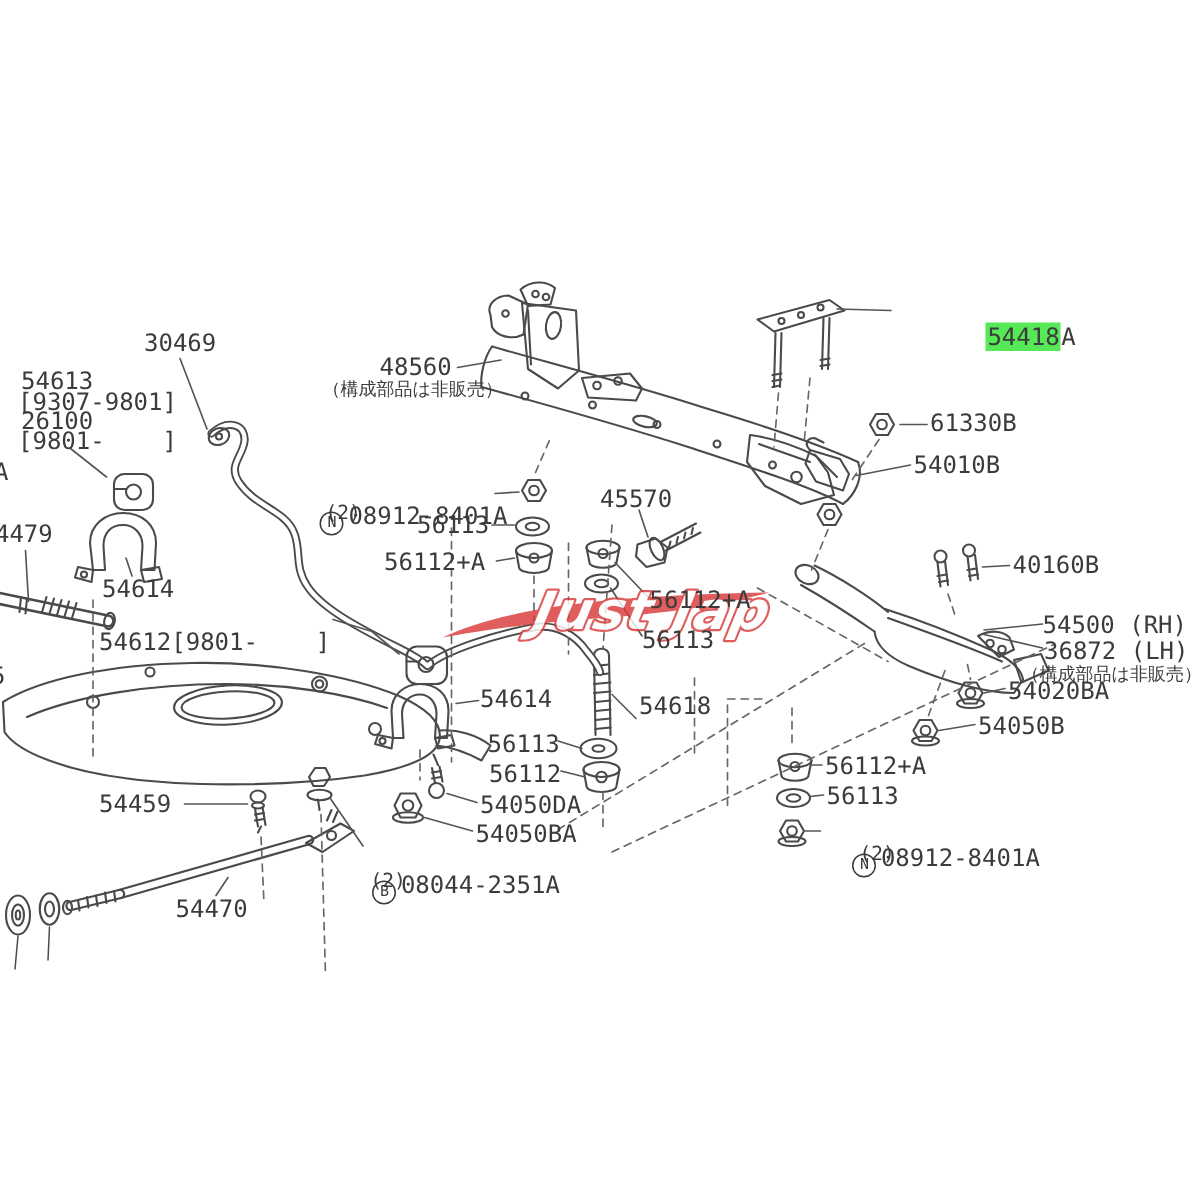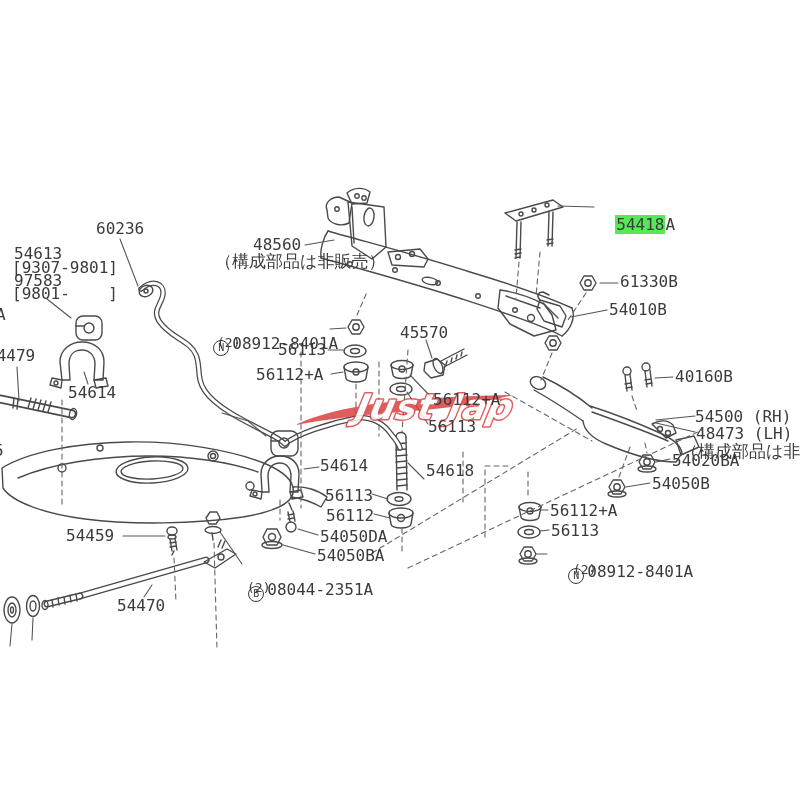--- a/index.html
+++ b/index.html
@@ -2,25 +2,25 @@
 <html><head>
 <meta charset="utf-8">
 <style>
   html,body{margin:0;padding:0;background:#ffffff;}
   #screen{position:relative;width:800px;height:800px;background:#fff;overflow:hidden;
           font-family:"DejaVu Sans Mono", monospace;}
   svg{position:absolute;left:0;top:0;}
   .lbl{position:absolute;font:16px "DejaVu Sans Mono",monospace;color:#3b3b3b;
        white-space:pre;line-height:1.05;z-index:5;}
   .sm{font-size:13px;}
-  .jp{font-size:17px;font-family:Liberation Sans, sans-serif;letter-spacing:0;}
+  .jp{font-size:12px;font-family:Liberation Sans, sans-serif;letter-spacing:0;}
   .circ{display:inline-block;width:14px;height:14px;border:1.4px solid #3b3b3b;
         border-radius:50%;font-size:10px;line-height:14px;text-align:center;
         vertical-align:-2px;margin-right:3px;}
-  .hl{padding:0 1px;}
+  .hl{padding:0 1px;margin-left:42px;}
 </style>
 </head>
 <body>
 
 <div id="screen">
 
 <svg width="800" height="800" viewBox="0 0 800 800" fill="none" stroke="#4a4a4a" stroke-width="1.4" stroke-linecap="round" stroke-linejoin="round">
 
   <g>
     <path d="M347,193 C354,187 364,187 370,192 L367,203 L352,204 Z"></path>
@@ -295,28 +295,29 @@
     <path d="M123,536 L165,536"></path>
     <path d="M144,597 L152,585"></path>
   </g>
 
   <g opacity="0.82">
     <path stroke="none" d="M295,425 C340,404 410,397 513,395 C472,406 430,410 388,413 C350,416 318,421 295,425 Z" fill="#d83a3a"></path>
     <text transform="translate(354,419) skewX(-12)" font-family="DejaVu Sans, sans-serif" font-size="35" font-style="italic" font-weight="bold" fill="#ffffff" stroke-width="3" style="paint-order:stroke" letter-spacing="1" stroke="#d83a3a">Just Jap</text>
   </g>
 </svg>
 
-<div class="lbl" style="left:96px;top:221px">60236</div>
+<div class="lbl" style="left:96px;top:221px">30469</div>
 <div class="lbl" style="left:14px;top:246px">54613</div>
 <div class="lbl" style="left:12px;top:260px">[9307-9801]</div>
-<div class="lbl" style="left:14px;top:273px">97583</div>
+<div class="lbl" style="left:14px;top:273px">26100</div>
 <div class="lbl" style="left:12px;top:286px">[9801-    ]</div>
 <div class="lbl" style="left:-4px;top:307px">A</div>
 <div class="lbl" style="left:-13px;top:348px">54479</div>
 <div class="lbl" style="left:68px;top:385px">54614</div>
+<div class="lbl" style="left:66px;top:420px">54612[9801-    ]</div>
 <div class="lbl" style="left:253px;top:237px">48560</div>
 <div class="lbl jp" style="left:215px;top:253px">（構成部品は非販売）</div>
 
 <div class="lbl" style="left:194px;top:319px">
   <span class="circ">N</span><span>08912-8401A</span>
 </div>
 <div class="lbl sm" style="left:217px;top:336px">(2)</div>
 <div class="lbl" style="left:278px;top:342px">56113</div>
 <div class="lbl" style="left:256px;top:367px">56112+A</div>
 <div class="lbl" style="left:400px;top:325px">45570</div>
@@ -324,21 +325,21 @@
 <div class="lbl" style="left:428px;top:419px">56113</div>
 
 <div class="lbl" style="left:596px;top:200px">
   <span class="hl" style="background: rgb(87, 232, 87);">54418</span><span>A</span>
 </div>
 
 <div class="lbl" style="left:620px;top:274px">61330B</div>
 <div class="lbl" style="left:609px;top:302px">54010B</div>
 <div class="lbl" style="left:675px;top:369px">40160B</div>
 <div class="lbl" style="left:695px;top:409px">54500 (RH)</div>
-<div class="lbl" style="left:696px;top:426px">48473 (LH)</div>
+<div class="lbl" style="left:696px;top:426px">36872 (LH)</div>
 <div class="lbl jp" style="left:681px;top:443px">（構成部品は非販売）</div>
 <div class="lbl" style="left:672px;top:453px">54020BA</div>
 <div class="lbl" style="left:652px;top:476px">54050B</div>
 <div class="lbl" style="left:550px;top:503px">56112+A</div>
 <div class="lbl" style="left:551px;top:523px">56113</div>
 
 <div class="lbl" style="left:549px;top:547px">
   <span class="circ">N</span><span>08912-8401A</span>
 </div>
 <div class="lbl sm" style="left:573px;top:563px">(2)</div>

